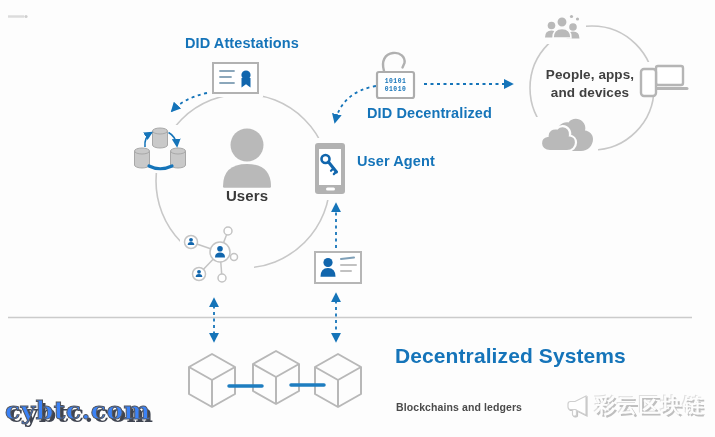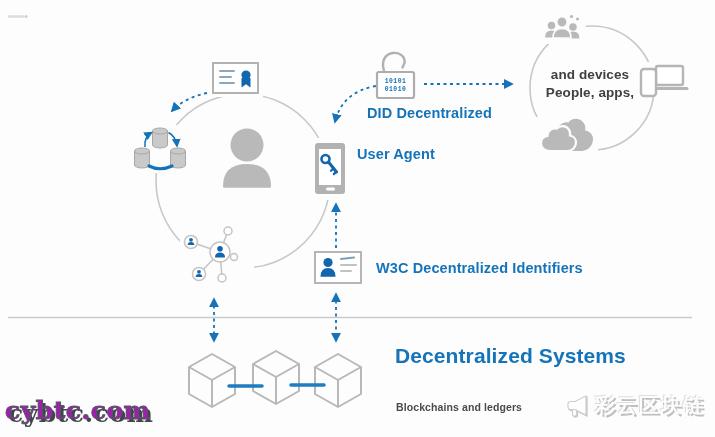--- a/index.html
+++ b/index.html
@@ -13,21 +13,21 @@
     letter-spacing:.1px;white-space:nowrap;
   }
   .sub{font-size:10.5px;color:#4B4B4B;font-weight:700;letter-spacing:.1px;margin-top:15px;}
   .center-text{text-align:center;}
   .users-lbl{left:207px;top:187px;width:80px;font-size:15px;color:#3A3A3A;}
   .pad-lbl{left:538px;top:66px;width:104px;font-size:13.5px;font-weight:700;
            color:#404040;line-height:17.5px;}
   .wm-left{
     position:absolute;left:5px;top:396px;
     font-family:"DejaVu Serif", serif;font-weight:700;font-size:25px;
-    letter-spacing:.5px;color:#a21caf;
+    letter-spacing:.5px;color:#3b82f6;
     -webkit-text-stroke:1px #53565E;
     text-shadow:3px 3px 0 #3F4450;
   }
   .wm-right{
     position:absolute;left:566px;top:392px;display:flex;align-items:center;gap:5px;
   }
   .wm-right .cjk{
     font-weight:700;font-size:20px;letter-spacing:2px;color:#fdfdfd;
     text-shadow:2px 2px 0 #BFBFBF,-1px -1px 0 #DEDEDE;
   }
@@ -199,33 +199,34 @@
                C557 126 562.5 121.5 568.5 122.5 C571.5 118 578.5 117.5 582.5 121.5
                C585 124 586 127.5 585 130.5 C589.5 131 593 134.5 593 139
                C593 145.5 588 151 581 151 Z" fill="#B9B9B9"></path>
       <path d="M550 151 C544.5 151 541 147.5 541 143.5 C541 139.5 543.5 136.5 547.5 136
                C547.5 131 552 127.5 557 128.5 C560 125 566 125.5 568.5 129
                C570 131 570.5 133.5 570 135.5 C573.5 136 576 139 576 142.5
                C576 147 572.5 151 567 151 Z" fill="#B9B9B9" stroke="#fdfdfd" stroke-width="2.2"></path>
     </g>
   </svg>
 
-
-
-
-
-  <div class="lbl" style="left:357px;top:146px">User Agent</div>
+  <div class="lbl" style="left:185px;top:35px">DID Attestations</div>
+
+
+  <div class="lbl users-lbl center-text">Users</div>
+
+
+  <div class="lbl" style="left:357px;top:153px">User Agent</div>
 
   <div class="lbl" style="left:367px;top:105px">DID Decentralized</div>
 
-  <div class="lbl" style="left:376px;top:260px">W3C Decentralized Identifiers</div>
 
   <div class="lbl pad-lbl center-text">
+    <span style="display:block">People, apps,</span>
     <span style="display:block">and devices</span>
-    <span style="display:block">People, apps,</span>
   </div>
 
   <div class="lbl" style="left:395px;top:344px;font-size:21px">Decentralized Systems</div>
 
   <div class="lbl sub" style="left:396px;top:386px">Blockchains and ledgers</div>
 
   <div class="wm-left">cybtc.com</div>
 
   <div class="wm-right">
     <svg class="mega" width="24" height="26" viewBox="0 0 24 26">

